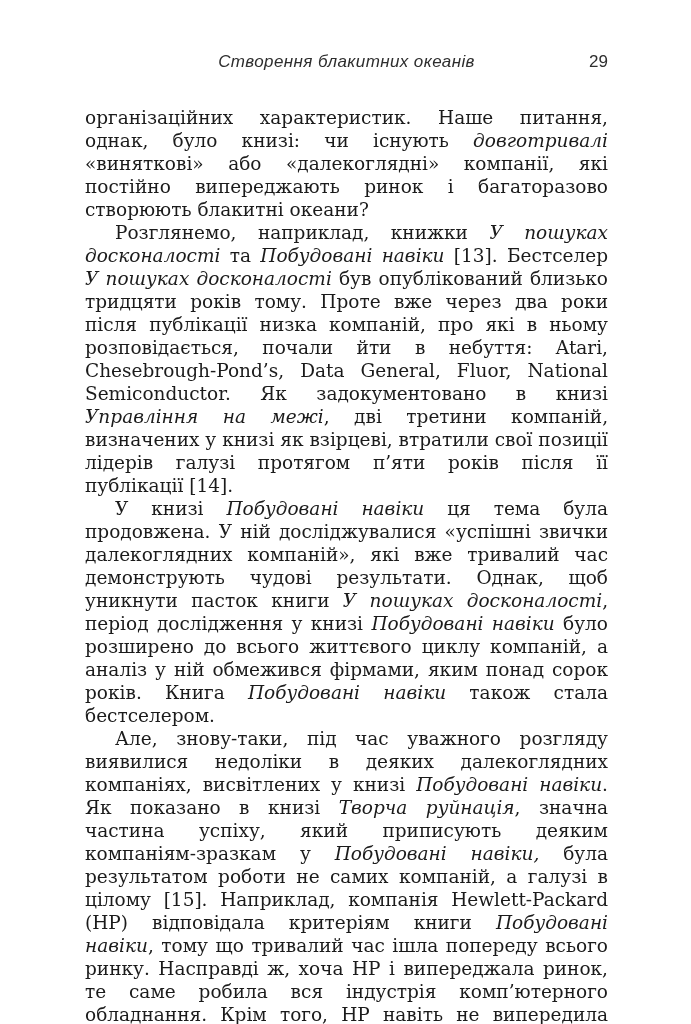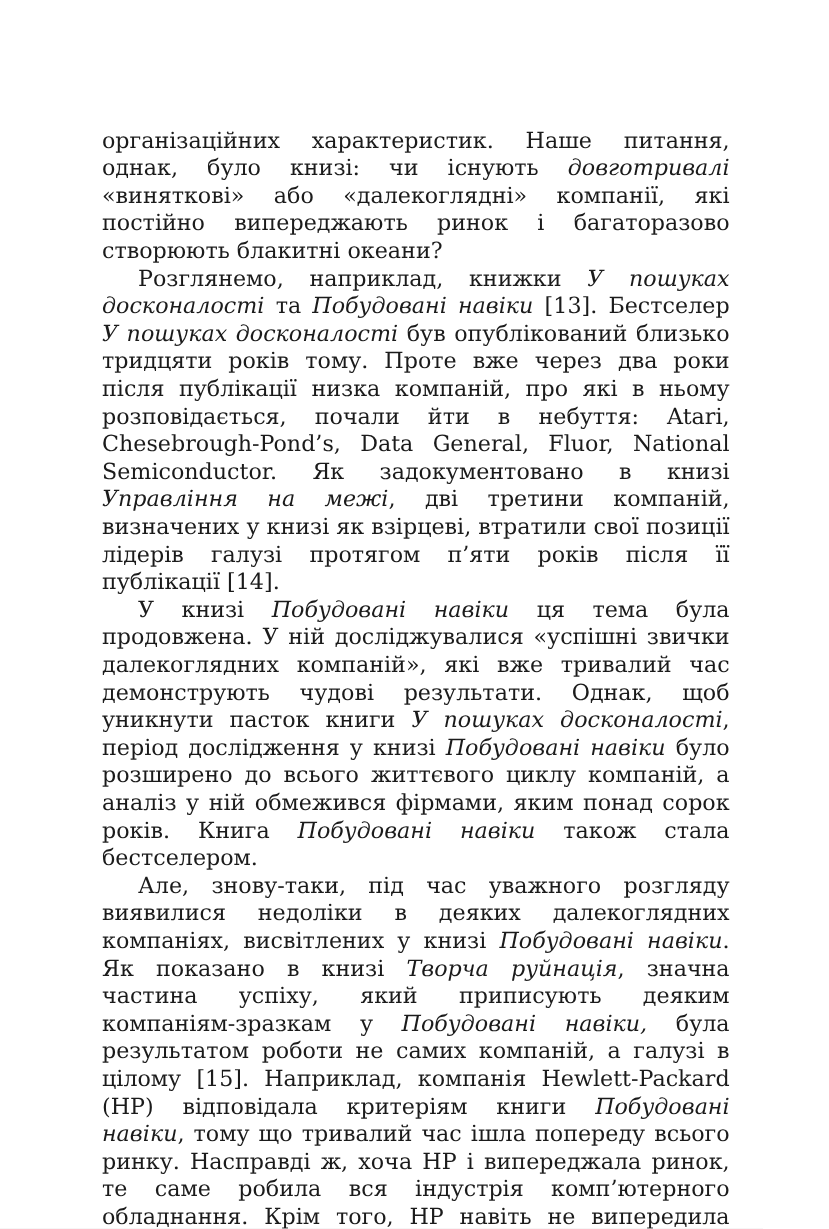--- a/index.html
+++ b/index.html
@@ -67,20 +67,24 @@
   .body-text p.no-indent {
     text-indent: 0;
   }
   .body-text em {
   }
 </style>
 </head>
 <body>
 
 <div class="page">
+  <div class="running-header">
+    <div class="running-title">Створення блакитних океанів</div>
+    <div class="page-number">29</div>
+  </div>
 
   <div class="body-text">
       <p class="no-indent"><span>організаційних характеристик. Наше питання, однак, було книзі: чи існують </span><em>довготривалі</em><span> «виняткові» або «далекоглядні» компанії, які постійно випереджають ринок і багаторазово створюють блакитні океани?</span></p>
       <p><span>Розглянемо, наприклад, книжки </span><em>У пошуках досконалості</em><span> та </span><em>Побудовані навіки</em><span> [13]. Бестселер </span><em>У пошуках досконалості</em><span> був опублікований близько тридцяти років тому. Проте вже через два роки після публікації низка компаній, про які в ньому розповідається, почали йти в небуття: Atari, Chesebrough-Pond’s, Data General, Fluor, National Semiconductor. Як задокументовано в книзі </span><em>Управління на межі</em><span>, дві третини компаній, визначених у книзі як взірцеві, втратили свої позиції лідерів галузі протягом п’яти років після її публікації [14].</span></p>
       <p><span>У книзі </span><em>Побудовані навіки</em><span> ця тема була продовжена. У ній досліджувалися «успішні звички далекоглядних компаній», які вже тривалий час демонструють чудові результати. Однак, щоб уникнути пасток книги </span><em>У пошуках досконалості</em><span>, період дослідження у книзі </span><em>Побудовані навіки</em><span> було розширено до всього життєвого циклу компаній, а аналіз у ній обмежився фірмами, яким понад сорок років. Книга </span><em>Побудовані навіки</em><span> також стала бестселером.</span></p>
       <p><span>Але, знову-таки, під час уважного розгляду виявилися недоліки в деяких далекоглядних компаніях, висвітлених у книзі </span><em>Побудовані навіки</em><span>. Як показано в книзі </span><em>Творча руйнація</em><span>, значна частина успіху, який приписують деяким компаніям-зразкам у </span><em>Побудовані навіки,</em><span> була результатом роботи не самих компаній, а галузі в цілому [15]. Наприклад, компанія Hewlett-Packard (HP) відповідала критеріям книги </span><em>Побудовані навіки</em><span>, тому що тривалий час ішла попереду всього ринку. Насправді ж, хоча HP і випереджала ринок, те саме робила вся індустрія комп’ютерного обладнання. Крім того, HP навіть не випередила конкурентів всередині галузі. На цьому та інших прикладах автори книжки </span></p>
     </div>
 </div>
 
 </body></html>

